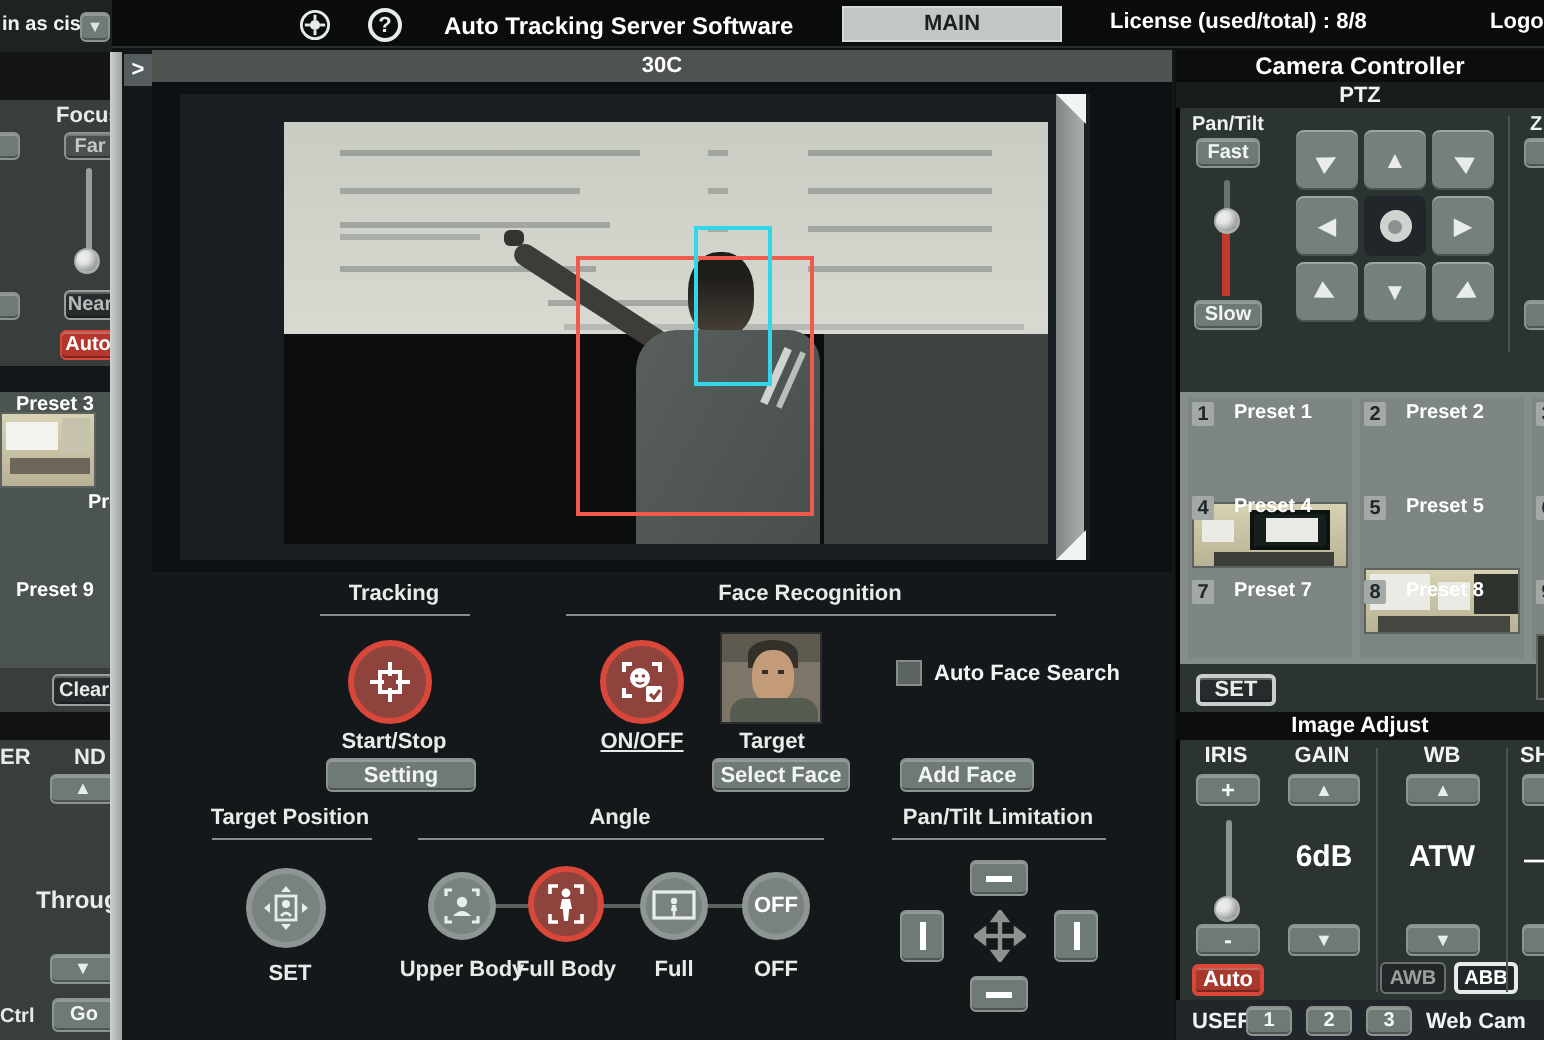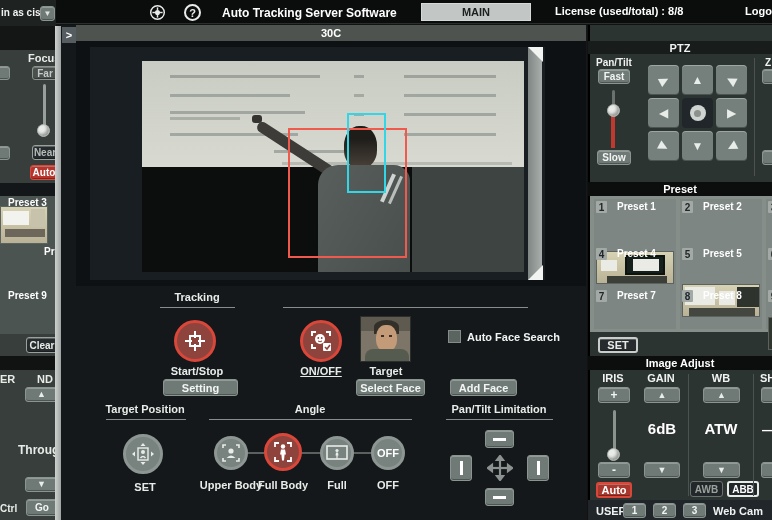--- a/index.html
+++ b/index.html
@@ -157,20 +157,21 @@
       <rect x="7" y="7" width="10" height="10" fill="none" stroke="#fff" stroke-width="2"></rect>
       <line x1="12" y1="2" x2="12" y2="9" stroke="#fff" stroke-width="2"></line>
       <line x1="12" y1="15" x2="12" y2="22" stroke="#fff" stroke-width="2"></line>
       <line x1="2" y1="12" x2="9" y2="12" stroke="#fff" stroke-width="2"></line>
       <line x1="15" y1="12" x2="22" y2="12" stroke="#fff" stroke-width="2"></line>
     </svg>
   </div>
   <div class="abs sec-title" style="left:147px;top:365px;width:100px;">Start/Stop</div>
   <div class="abs btn" style="left:163px;top:379px;width:75px;height:17px;">Setting</div>
 
+  <div class="abs sec-title" style="left:330px;top:291px;width:150px;">Face Recognition</div>
   <div class="abs rule" style="left:283px;top:307px;width:245px;"></div>
   <div class="abs circle-btn circle-red" style="left:300px;top:320px;width:42px;height:42px;">
     <svg width="26" height="26" viewBox="0 0 26 26">
       <g stroke="#fff" stroke-width="2" fill="none">
         <path d="M4 8 V4 H8"></path>
           <path d="M18 4 H22 V8"></path>
           <path d="M4 16 V20 H8"></path>
       </g>
       <circle cx="12" cy="11" r="5" fill="#fff"></circle>
       <circle cx="10.3" cy="10" r="0.9" fill="#8e443d"></circle>
@@ -271,20 +272,21 @@
     </svg>
   </div>
   <div class="abs btn" style="left:527px;top:455px;width:22px;height:26px;">
     <div style="width:3px;height:14px;background:#fff;"></div>
   </div>
   <div class="abs btn" style="left:485px;top:488px;width:29px;height:18px;">
     <div style="width:13px;height:3px;background:#fff;"></div>
   </div>
 
   <div class="abs" style="left:588px;top:25px;width:184px;height:495px;background:#2c3431;border-left:2px solid #000;"></div>
+  <div class="abs hdrbar" style="left:588px;top:25px;width:184px;height:16px;">Camera Controller</div>
   <div class="abs subhdr" style="left:588px;top:41px;width:184px;height:13px;">PTZ</div>
 
   <div class="abs b" style="left:596px;top:57px;font-size:10px;color:#f0f3f1;">Pan/Tilt</div>
   <div class="abs btn" style="left:598px;top:69px;width:32px;height:15px;font-size:10px;">Fast</div>
   <div class="abs slider-track" style="left:612px;top:90px;height:58px;background:#6a716e;"></div>
   <div class="abs" style="left:611px;top:114px;width:4px;height:34px;background:#c0392e;"></div>
   <div class="abs knob" style="left:607px;top:104px;"></div>
   <div class="abs btn" style="left:597px;top:150px;width:34px;height:15px;font-size:10px;">Slow</div>
 
   <div class="abs dpad-cell" style="left:648px;top:65px;width:31px;height:30px;">
@@ -315,21 +317,20 @@
     </div>
   <div class="abs dpad-cell" style="left:716px;top:131px;width:31px;height:30px;">
     <span class="tri" style="transform:rotate(-28deg);">◀</span>
     </div>
 
   <div class="abs col-div" style="left:754px;top:58px;height:118px;"></div>
   <div class="abs b" style="left:765px;top:57px;font-size:10px;color:#f0f3f1;">Z</div>
   <div class="abs btn" style="left:762px;top:69px;width:20px;height:15px;"></div>
   <div class="abs btn" style="left:762px;top:150px;width:20px;height:15px;"></div>
 
-  <div class="abs hdrbar" style="left:588px;top:182px;width:184px;height:14px;font-size:11px;">Preset</div>
   <div class="abs" style="left:590px;top:196px;width:182px;height:136px;background:#868e8a;"></div>
 
   <div class="abs" style="left:594px;top:199px;width:82px;height:130px;background:#7d8682;"></div>
   <div class="abs preset-num" style="left:596px;top:201px;">1</div>
   <div class="abs preset-label" style="left:617px;top:201px;">Preset 1</div>
   <div class="abs thumb-scene" style="left:596px;top:213px;width:78px;height:33px;">
     <div class="abs" style="left:28px;top:3px;width:40px;height:20px;background:#15201c;border:2px solid #0c1412;"></div>
     <div class="abs" style="left:36px;top:7px;width:26px;height:12px;background:#e9ebe4;"></div>
     <div class="abs" style="left:4px;top:8px;width:16px;height:11px;background:#e9ebe4;"></div>
     <div class="abs" style="left:10px;top:24px;width:60px;height:7px;background:#3c3f38;"></div>

